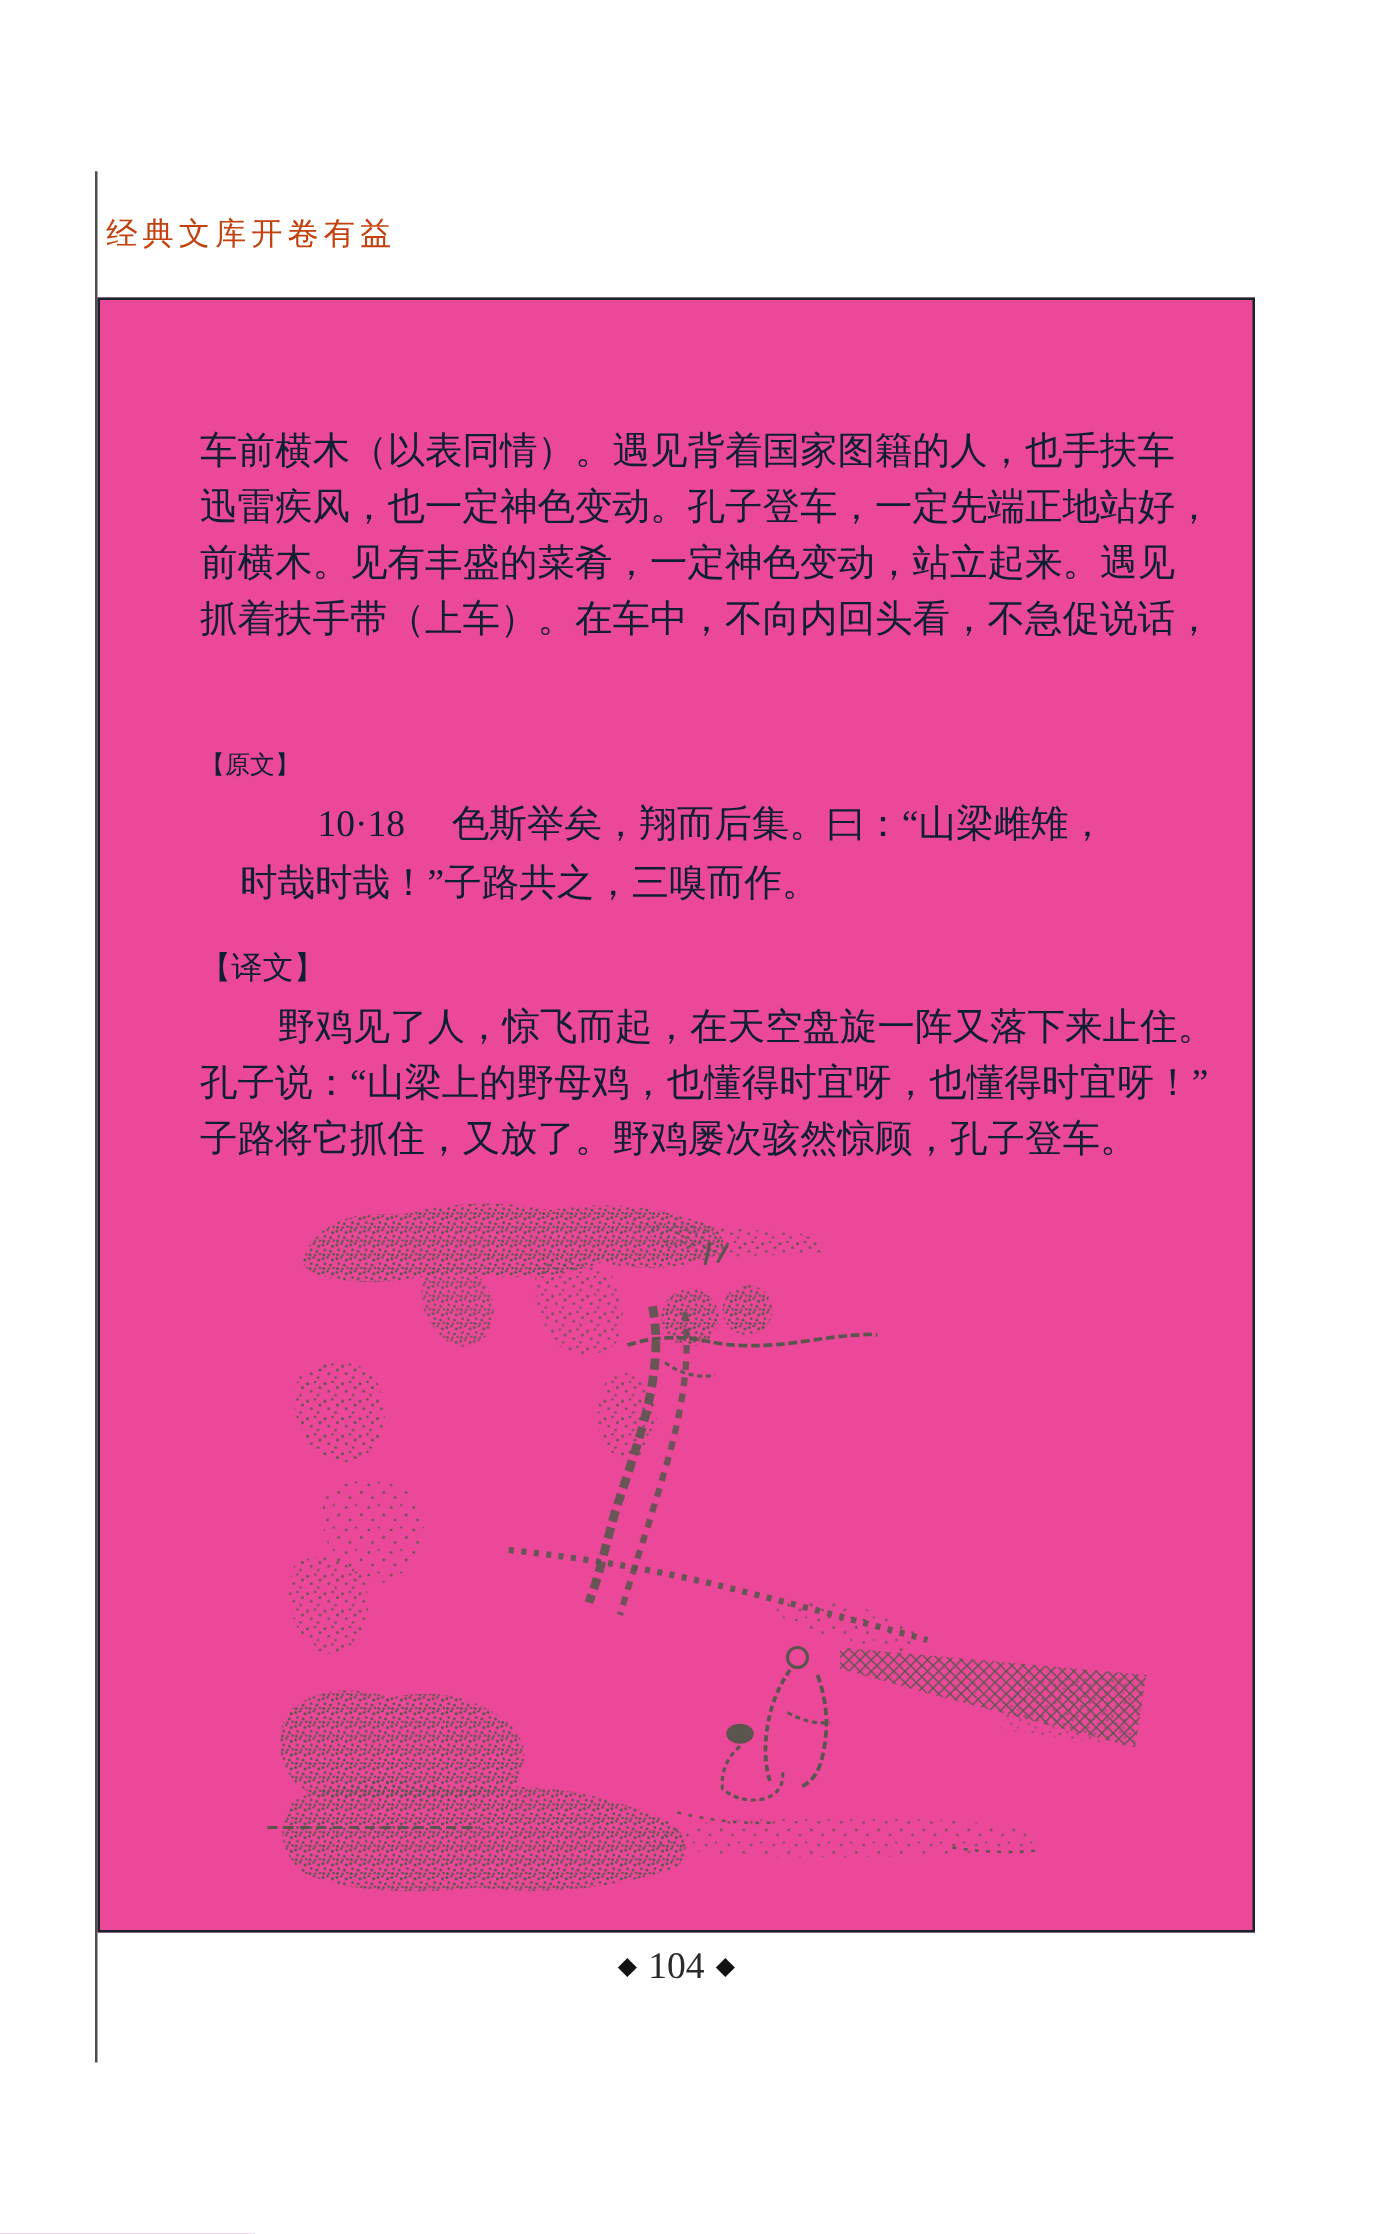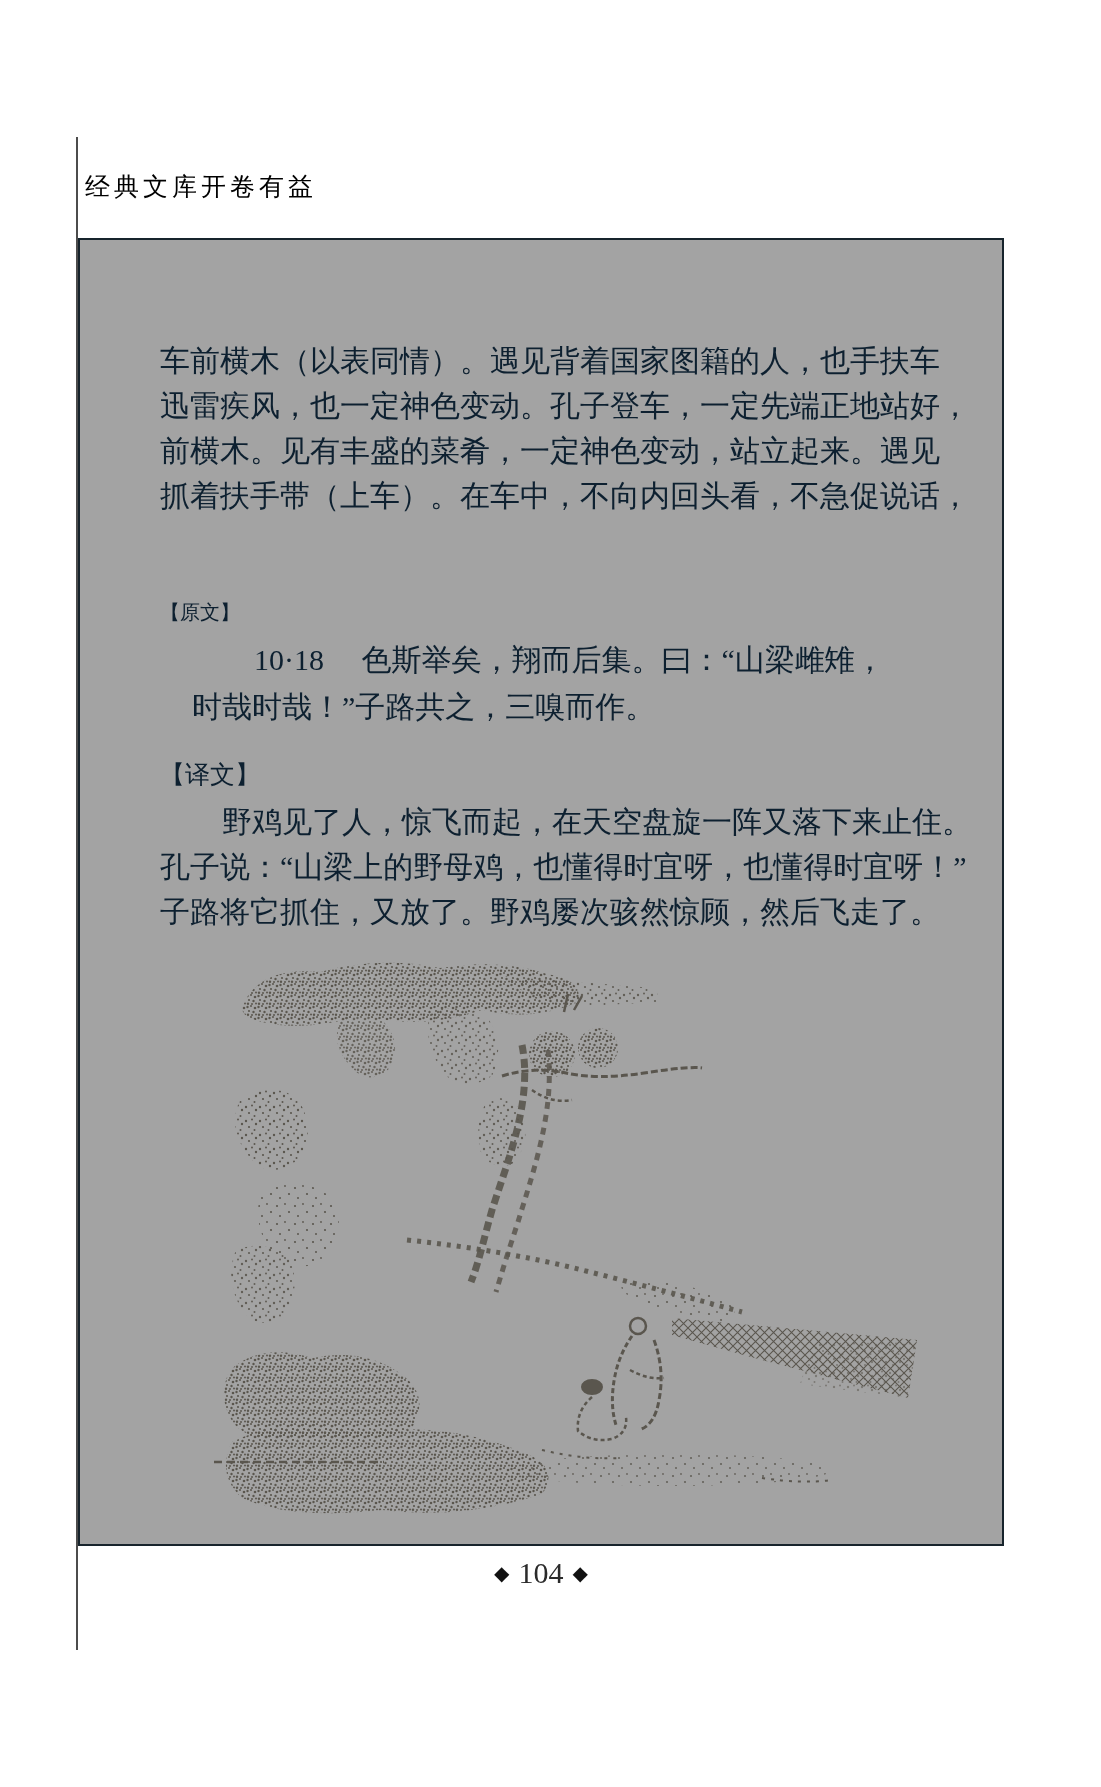--- a/index.html
+++ b/index.html
@@ -6,25 +6,25 @@
   body{
     width:1101px;height:1787px;position:relative;background:#ffffff;
     font-family:"Liberation Serif","DejaVu Serif",serif;overflow:hidden;
   }
   .v-rule{
     position:absolute;left:76px;top:137px;width:2px;height:1513px;
     background:#4c4c4c;
   }
   .header-title{
     position:absolute;left:85px;top:170px;
-    font-size:25px;letter-spacing:4px;color:#000000;white-space:nowrap;
+    font-size:25px;letter-spacing:4px;color:#c2410c;white-space:nowrap;
   }
   .panel{
     position:absolute;left:78px;top:238px;width:926px;height:1308px;
-    background:#a3a3a3;border:2px solid #17242c;box-sizing:border-box;
+    background:#ec4899;border:2px solid #17242c;box-sizing:border-box;
   }
   .txt{
     position:absolute;color:#0d2030;font-size:30px;line-height:45px;
     white-space:nowrap;
   }
   .para1{left:80px;top:98px;}
   .label-orig{left:80px;top:352px;font-size:20px;line-height:40px;}
   .orig-lines{left:80px;top:396px;line-height:47px;margin-left:32px;}
   .label-trans{left:80px;top:515px;font-size:25px;line-height:40px;}
   .trans-lines{left:80px;top:559px;line-height:45px;}
@@ -59,21 +59,21 @@
   <div class="txt orig-lines">
     <div class="indent">10·18　 色斯举矣，翔而后集。曰：“山梁雌雉，</div>
     <div>时哉时哉！”子路共之，三嗅而作。</div>
   </div>
 
   <div class="txt label-trans">【译文】</div>
 
   <div class="txt trans-lines">
     <div class="indent">野鸡见了人，惊飞而起，在天空盘旋一阵又落下来止住。</div>
     <div>孔子说：“山梁上的野母鸡，也懂得时宜呀，也懂得时宜呀！”</div>
-    <div>子路将它抓住，又放了。野鸡屡次骇然惊顾，然后飞走了。</div>
+    <div>子路将它抓住，又放了。野鸡屡次骇然惊顾，孔子登车。</div>
   </div>
 
   <svg class="illustration" viewBox="0 0 730 592" xmlns="http://www.w3.org/2000/svg">
     <defs>
       <pattern id="stipDense" width="11" height="11" patternUnits="userSpaceOnUse">
         <g fill="#5a564e">
           <circle cx="1.5" cy="2" r="1.2"></circle>
             <circle cx="5" cy="1" r="1"></circle>
           <circle cx="9" cy="3" r="1.3"></circle>
             <circle cx="3" cy="6" r="1.1"></circle>

